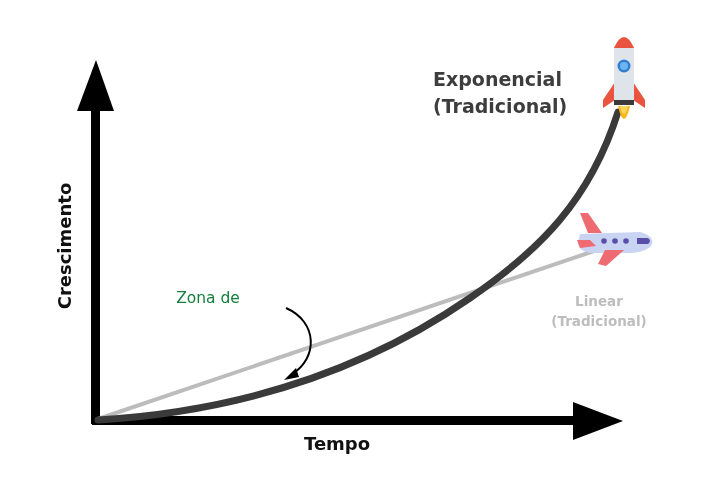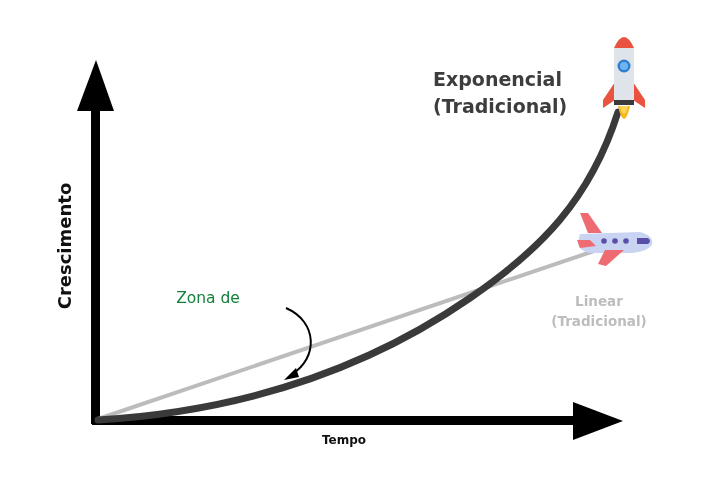--- a/index.html
+++ b/index.html
@@ -3,21 +3,21 @@
 <meta charset="utf-8">
 <style>
   html, body { margin: 0; padding: 0; background: #ffffff; }
   body { width: 720px; height: 480px; position: relative; overflow: hidden; font-family: "DejaVu Sans", sans-serif; }
   svg { position: absolute; left: 0; top: 0; }
   .lbl { position: absolute; white-space: nowrap; }
   .exp { left: 433px; top: 66px; font-size: 19px; font-weight: bold; color: #3d3d3d; line-height: 27px; }
   .lin { left: 528px; top: 291px; width: 142px; text-align: center; font-size: 13.5px; font-weight: bold; color: #bdbdbd; line-height: 20px; }
   .zona { left: 148px; top: 287px; width: 120px; text-align: center; font-size: 15.5px; color: #15803d; line-height: 23px; }
   .ylab { left: 64px; top: 246px; font-size: 18px; font-weight: bold; color: #111; transform: translate(-50%, -50%) rotate(-90deg); }
-  .xlab { left: 322px; top: 433px; font-size: 12px; font-weight: bold; color: #111; }
+  .xlab { left: 304px; top: 433px; font-size: 18px; font-weight: bold; color: #111; }
 </style>
 </head>
 <body>
 
 <svg width="720" height="480" viewBox="0 0 720 480">
 
   <g>
     <rect x="91" y="108" width="9" height="316" fill="#000"></rect>
     <polygon points="96,60 77,111 114,111" fill="#000"></polygon>
   </g>

